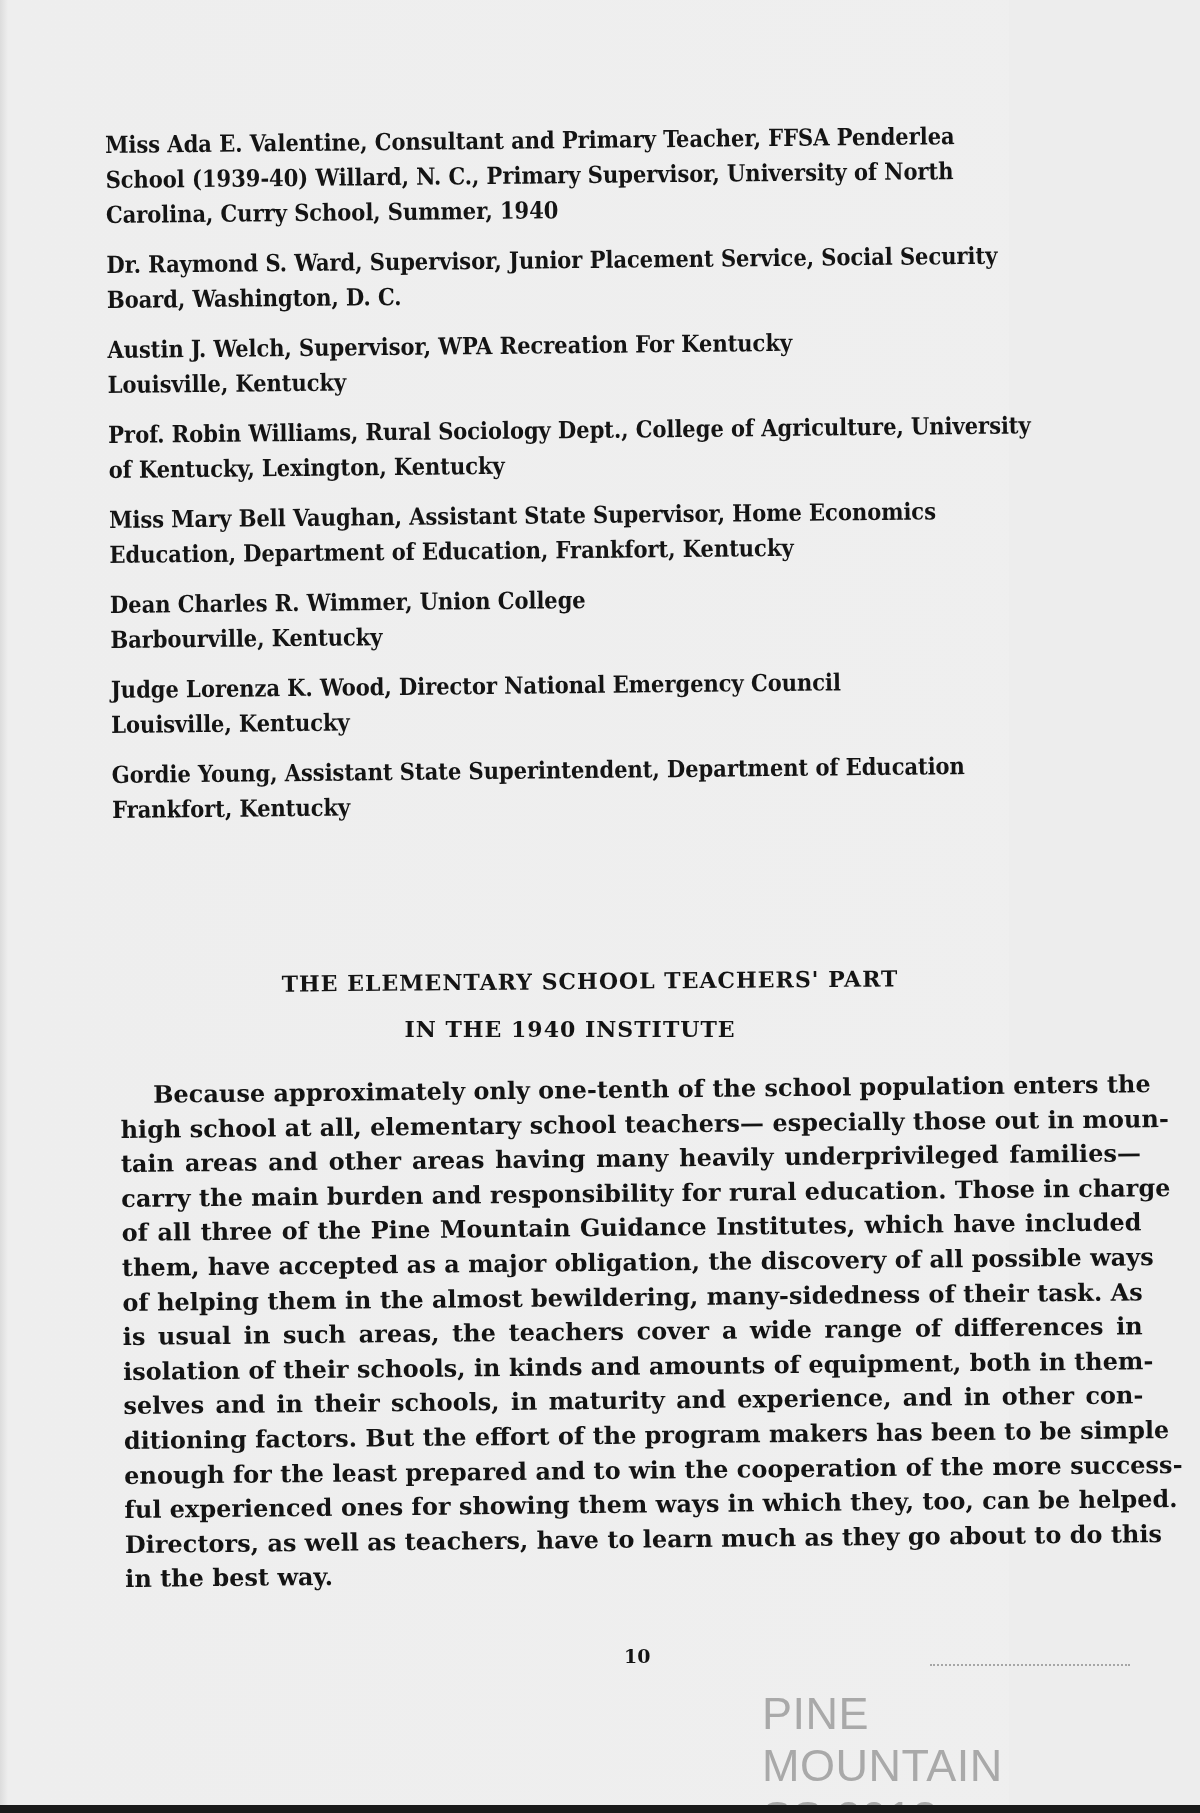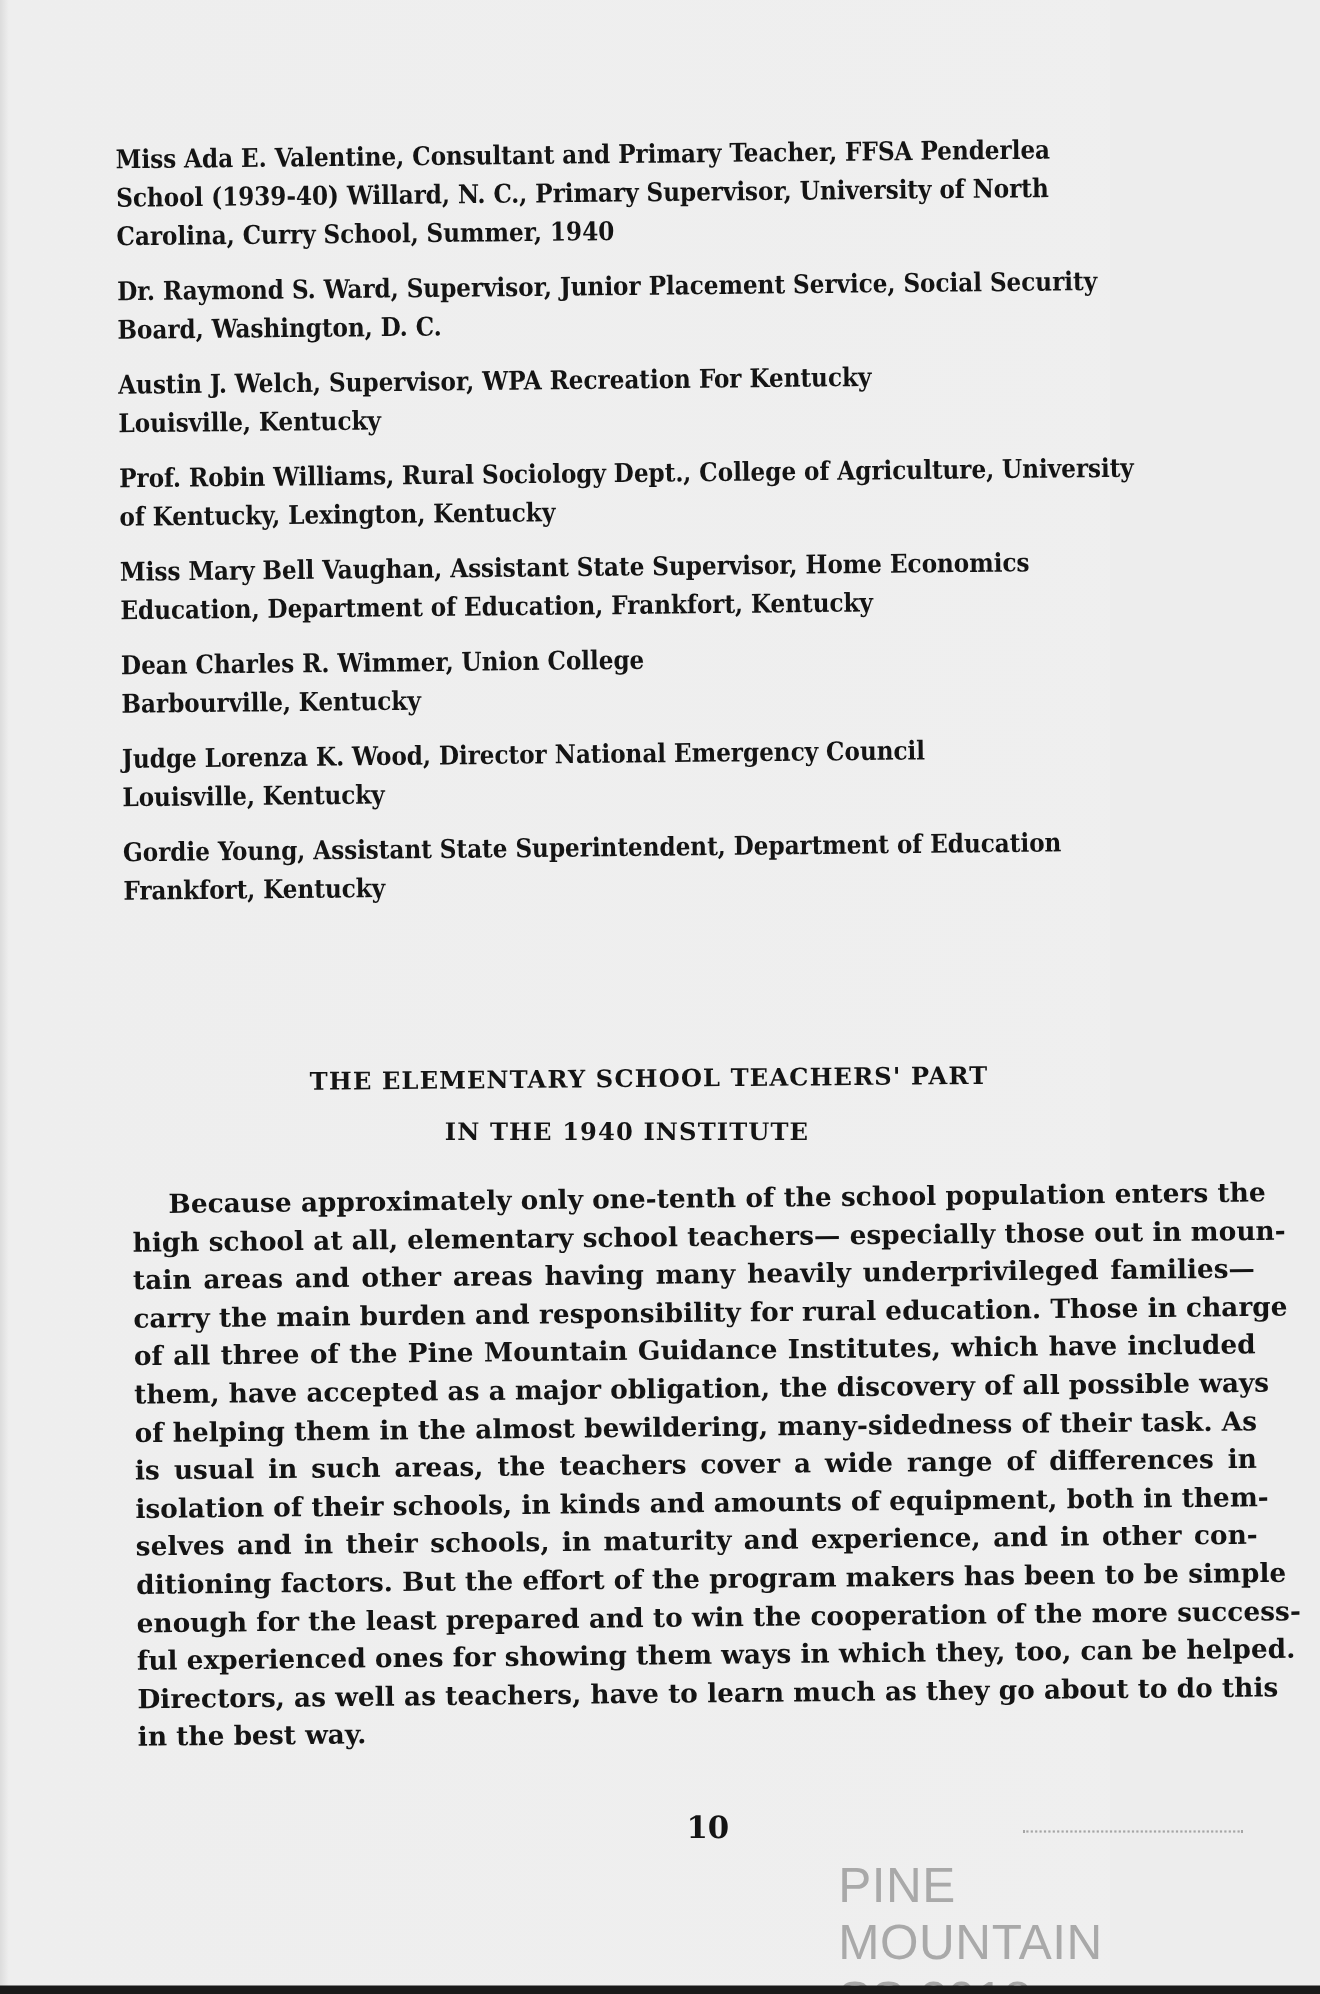--- a/index.html
+++ b/index.html
@@ -38,21 +38,21 @@
     transform: rotate(-0.6deg); transform-origin: left top;
   }
   .body-text .line {
     display: block; font-size: 24px; line-height: 34.6px; font-weight: bold;
     text-align: justify; text-align-last: justify; white-space: nowrap;
     height: 34.6px;
   }
   .body-text .line.first { padding-left: 33px; }
   .body-text .line.last { text-align-last: left; }
   .page-number {
-    position: absolute; left: 624px; top: 1645px; font-size: 28px; font-weight: bold;
+    position: absolute; left: 624px; top: 1645px; font-size: 19px; font-weight: bold;
   }
   .watermark {
     position: absolute; left: 762px; top: 1688px;
     font-family: "Liberation Sans", "DejaVu Sans", sans-serif;
     font-size: 45px; color: #a9a9a9; letter-spacing: 0.5px;
   }
   .dots {
     position: absolute; left: 930px; top: 1664px; width: 200px; height: 2px;
     border-top: 2px dotted #777; opacity: 0.6;
   }

